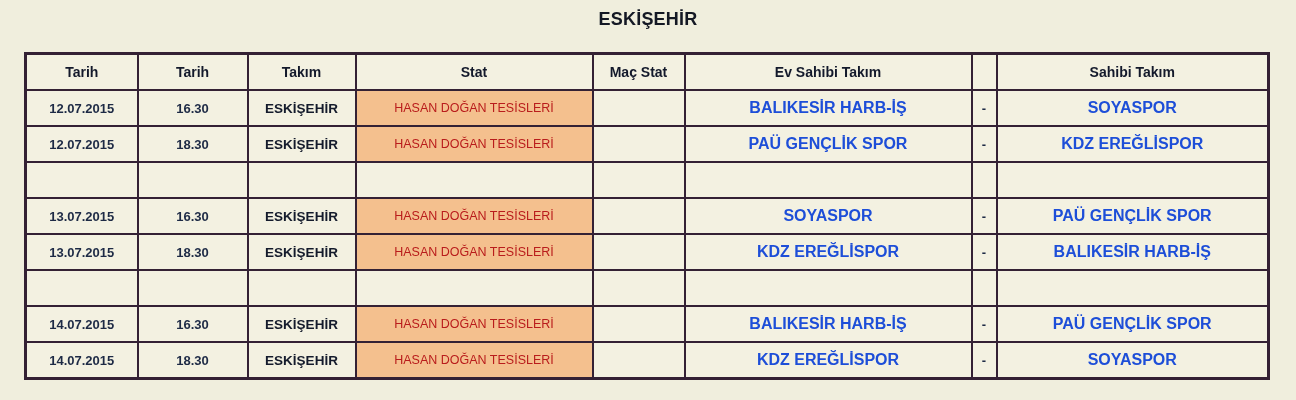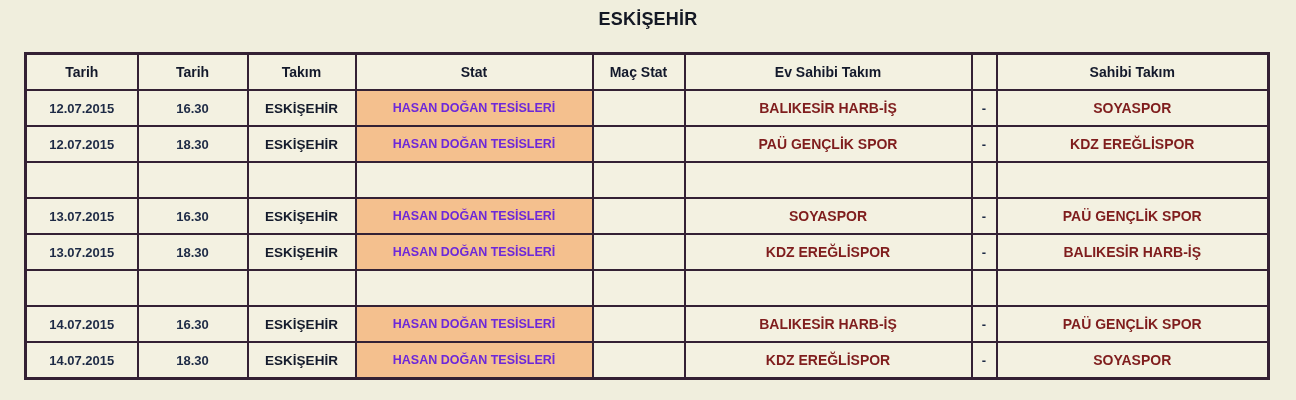--- a/index.html
+++ b/index.html
@@ -58,35 +58,35 @@
     font-weight: bold;
     color: #1d2a45;
   }
   td.c-city {
     font-size: 13.5px;
     font-weight: bold;
     color: #141b2c;
   }
   td.c-stat {
     font-size: 12.5px;
-    font-weight: bold;
-    color: #6d28d9;
+    font-weight: normal;
+    color: #b91c1c;
   }
   td.c-stat:not(:empty) {
     background: #f4c08e;
   }
   td.c-score {
     font-size: 12.5px;
     font-weight: bold;
     color: #1d2a45;
   }
   td.c-home, td.c-away {
-    font-size: 14px;
-    font-weight: bold;
-    color: #7f1d1d;
+    font-size: 16px;
+    font-weight: bold;
+    color: #1d4ed8;
   }
   td.c-dash, th.c-dash {
     border-left: 3px solid #342134;
     border-right: 3px solid #342134;
     font-size: 13px;
     font-weight: bold;
     color: #1d2a45;
   }
 </style>
 </head>

